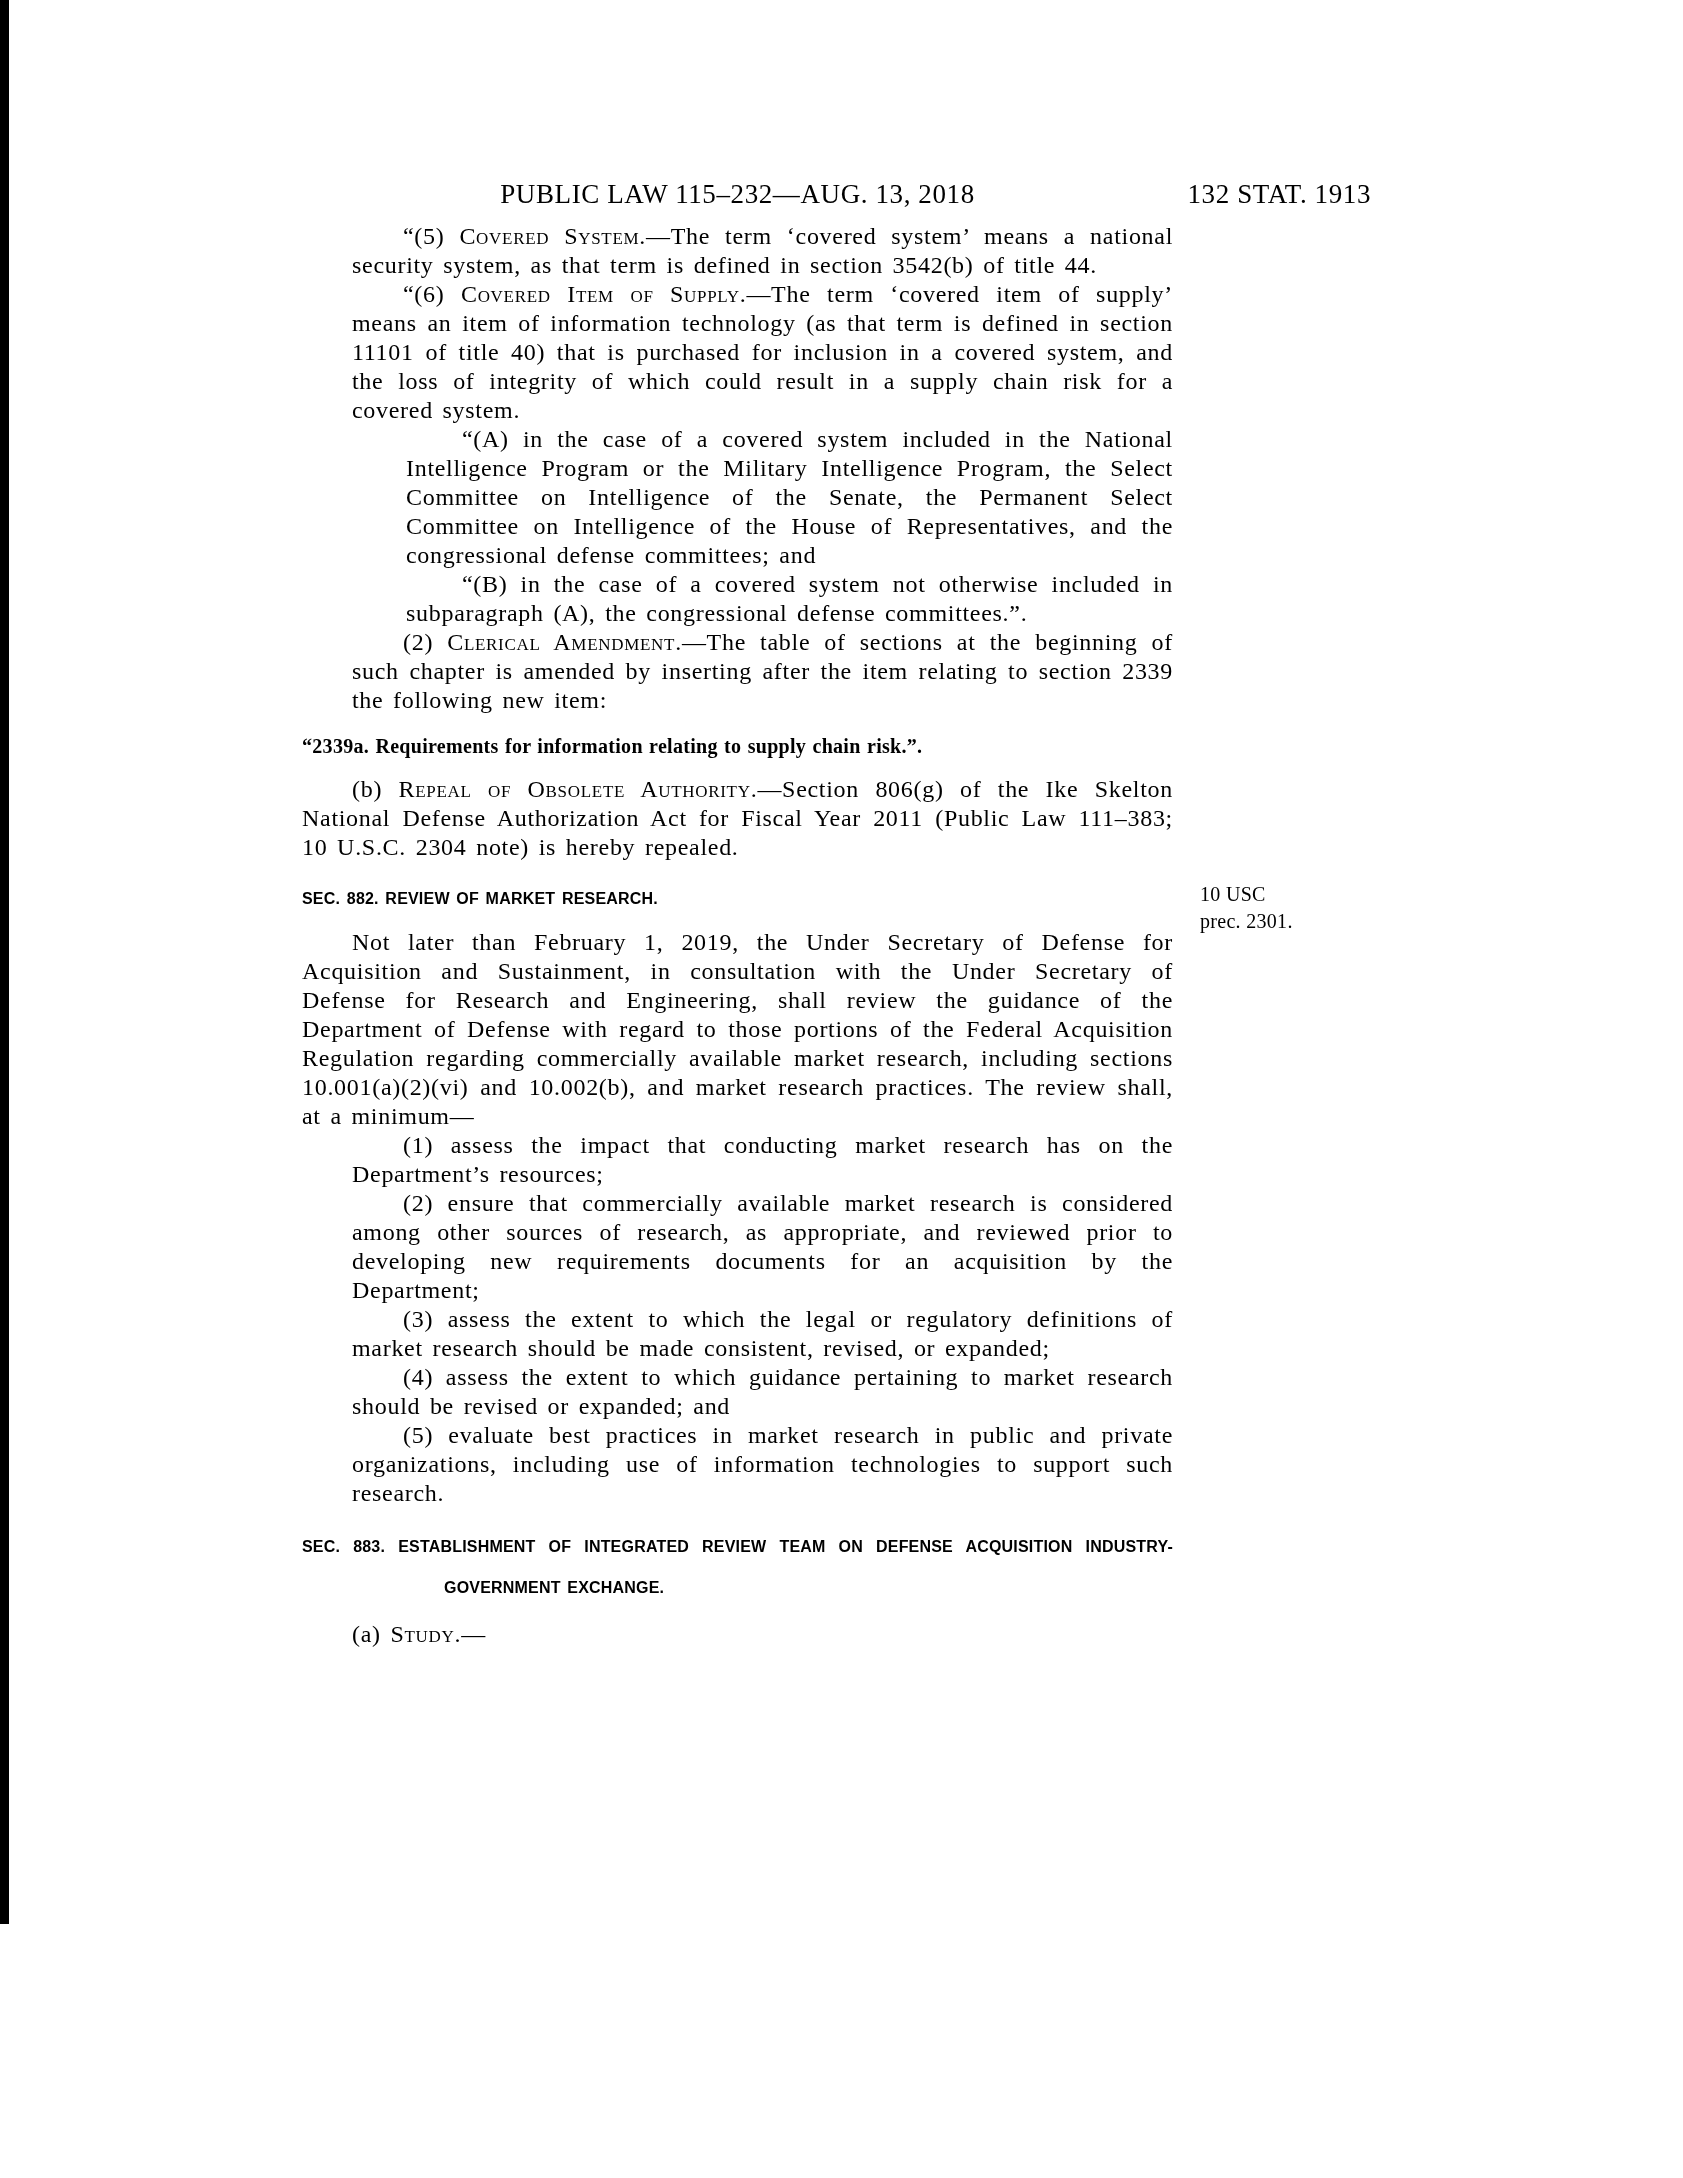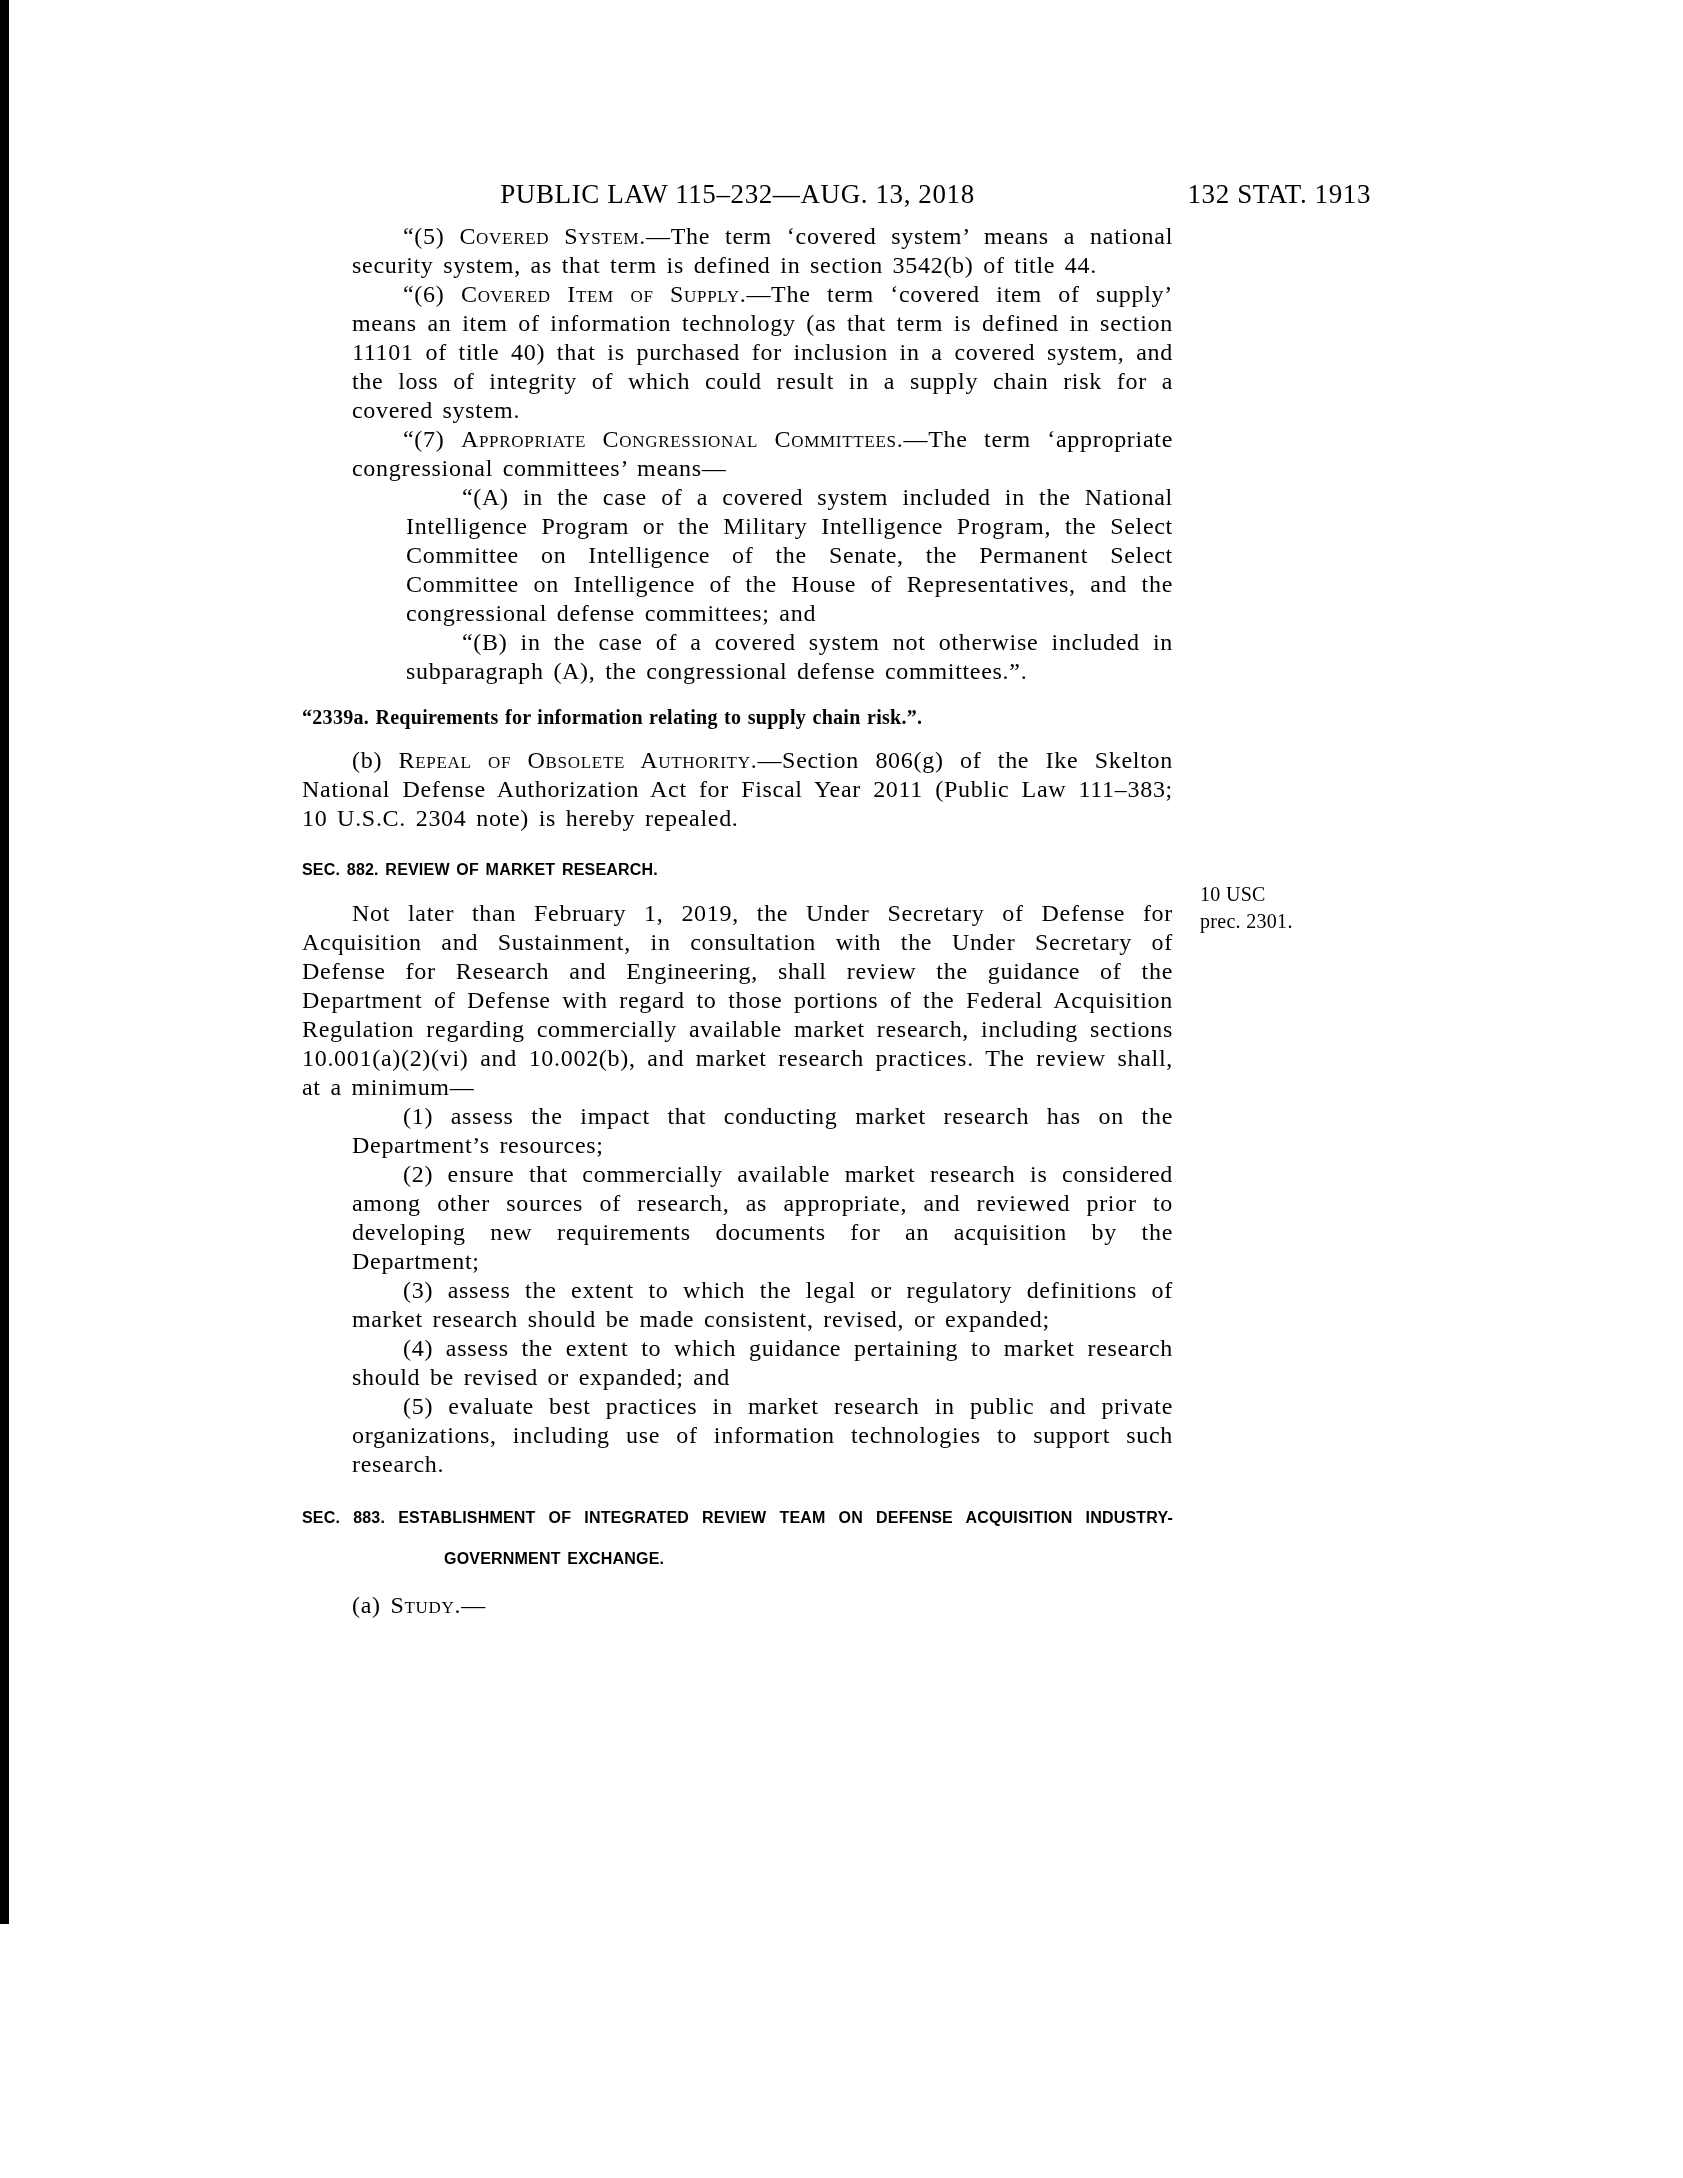--- a/index.html
+++ b/index.html
@@ -98,23 +98,23 @@
   <div class="scan-edge"></div>
 
   <div class="page-header">
     <div class="law-title">PUBLIC LAW 115–232—AUG. 13, 2018</div>
     <div class="stat-number">132 STAT. 1913</div>
   </div>
 
   <div class="content">
     <div class="para l1"><span class="plain">“(5) </span><span class="smallcaps">Covered System</span><span class="plain">.—The term ‘covered system’ means a national security system, as that term is defined in section 3542(b) of title 44.</span></div>
     <div class="para l1"><span class="plain">“(6) </span><span class="smallcaps">Covered Item of Supply</span><span class="plain">.—The term ‘covered item of supply’ means an item of information technology (as that term is defined in section 11101 of title 40) that is purchased for inclusion in a covered system, and the loss of integrity of which could result in a supply chain risk for a covered system.</span></div>
-    <div class="para l1"><span class="plain">“(7) </span><span class="smallcaps">Appropriate Congressional Committees</span><span class="plain">.—The term ‘appropriate congressional committees’ means—</span></div>
     <div class="para l2"><span class="plain">“(A) in the case of a covered system included in the National Intelligence Program or the Military Intelligence Program, the Select Committee on Intelligence of the Senate, the Permanent Select Committee on Intelligence of the House of Representatives, and the congressional defense committees; and</span></div>
     <div class="para l2"><span class="plain">“(B) in the case of a covered system not otherwise included in subparagraph (A), the congressional defense committees.”.</span></div>
+    <div class="para l1"><span class="plain">(2) </span><span class="smallcaps">Clerical Amendment</span><span class="plain">.—The table of sections at the beginning of such chapter is amended by inserting after the item relating to section 2339 the following new item:</span></div>
     <div class="toc-line"><span class="plain">“2339a. Requirements for information relating to supply chain risk.”.</span></div>
     <div class="para"><span class="plain">(b) </span><span class="smallcaps">Repeal of Obsolete Authority</span><span class="plain">.—Section 806(g) of the Ike Skelton National Defense Authorization Act for Fiscal Year 2011 (Public Law 111–383; 10 U.S.C. 2304 note) is hereby repealed.</span></div>
     <div class="sec-heading"><span class="plain">SEC. 882. REVIEW OF MARKET RESEARCH.</span></div>
     <div class="para"><span class="plain">Not later than February 1, 2019, the Under Secretary of Defense for Acquisition and Sustainment, in consultation with the Under Secretary of Defense for Research and Engineering, shall review the guidance of the Department of Defense with regard to those portions of the Federal Acquisition Regulation regarding commercially available market research, including sections 10.001(a)(2)(vi) and 10.002(b), and market research practices. The review shall, at a minimum—</span></div>
     <div class="para l1"><span class="plain">(1) assess the impact that conducting market research has on the Department’s resources;</span></div>
     <div class="para l1"><span class="plain">(2) ensure that commercially available market research is considered among other sources of research, as appropriate, and reviewed prior to developing new requirements documents for an acquisition by the Department;</span></div>
     <div class="para l1"><span class="plain">(3) assess the extent to which the legal or regulatory definitions of market research should be made consistent, revised, or expanded;</span></div>
     <div class="para l1"><span class="plain">(4) assess the extent to which guidance pertaining to market research should be revised or expanded; and</span></div>
     <div class="para l1"><span class="plain">(5) evaluate best practices in market research in public and private organizations, including use of information technologies to support such research.</span></div>
     <div class="sec-heading hang"><span class="plain">SEC. 883. ESTABLISHMENT OF INTEGRATED REVIEW TEAM ON DEFENSE ACQUISITION INDUSTRY-GOVERNMENT EXCHANGE.</span></div>

